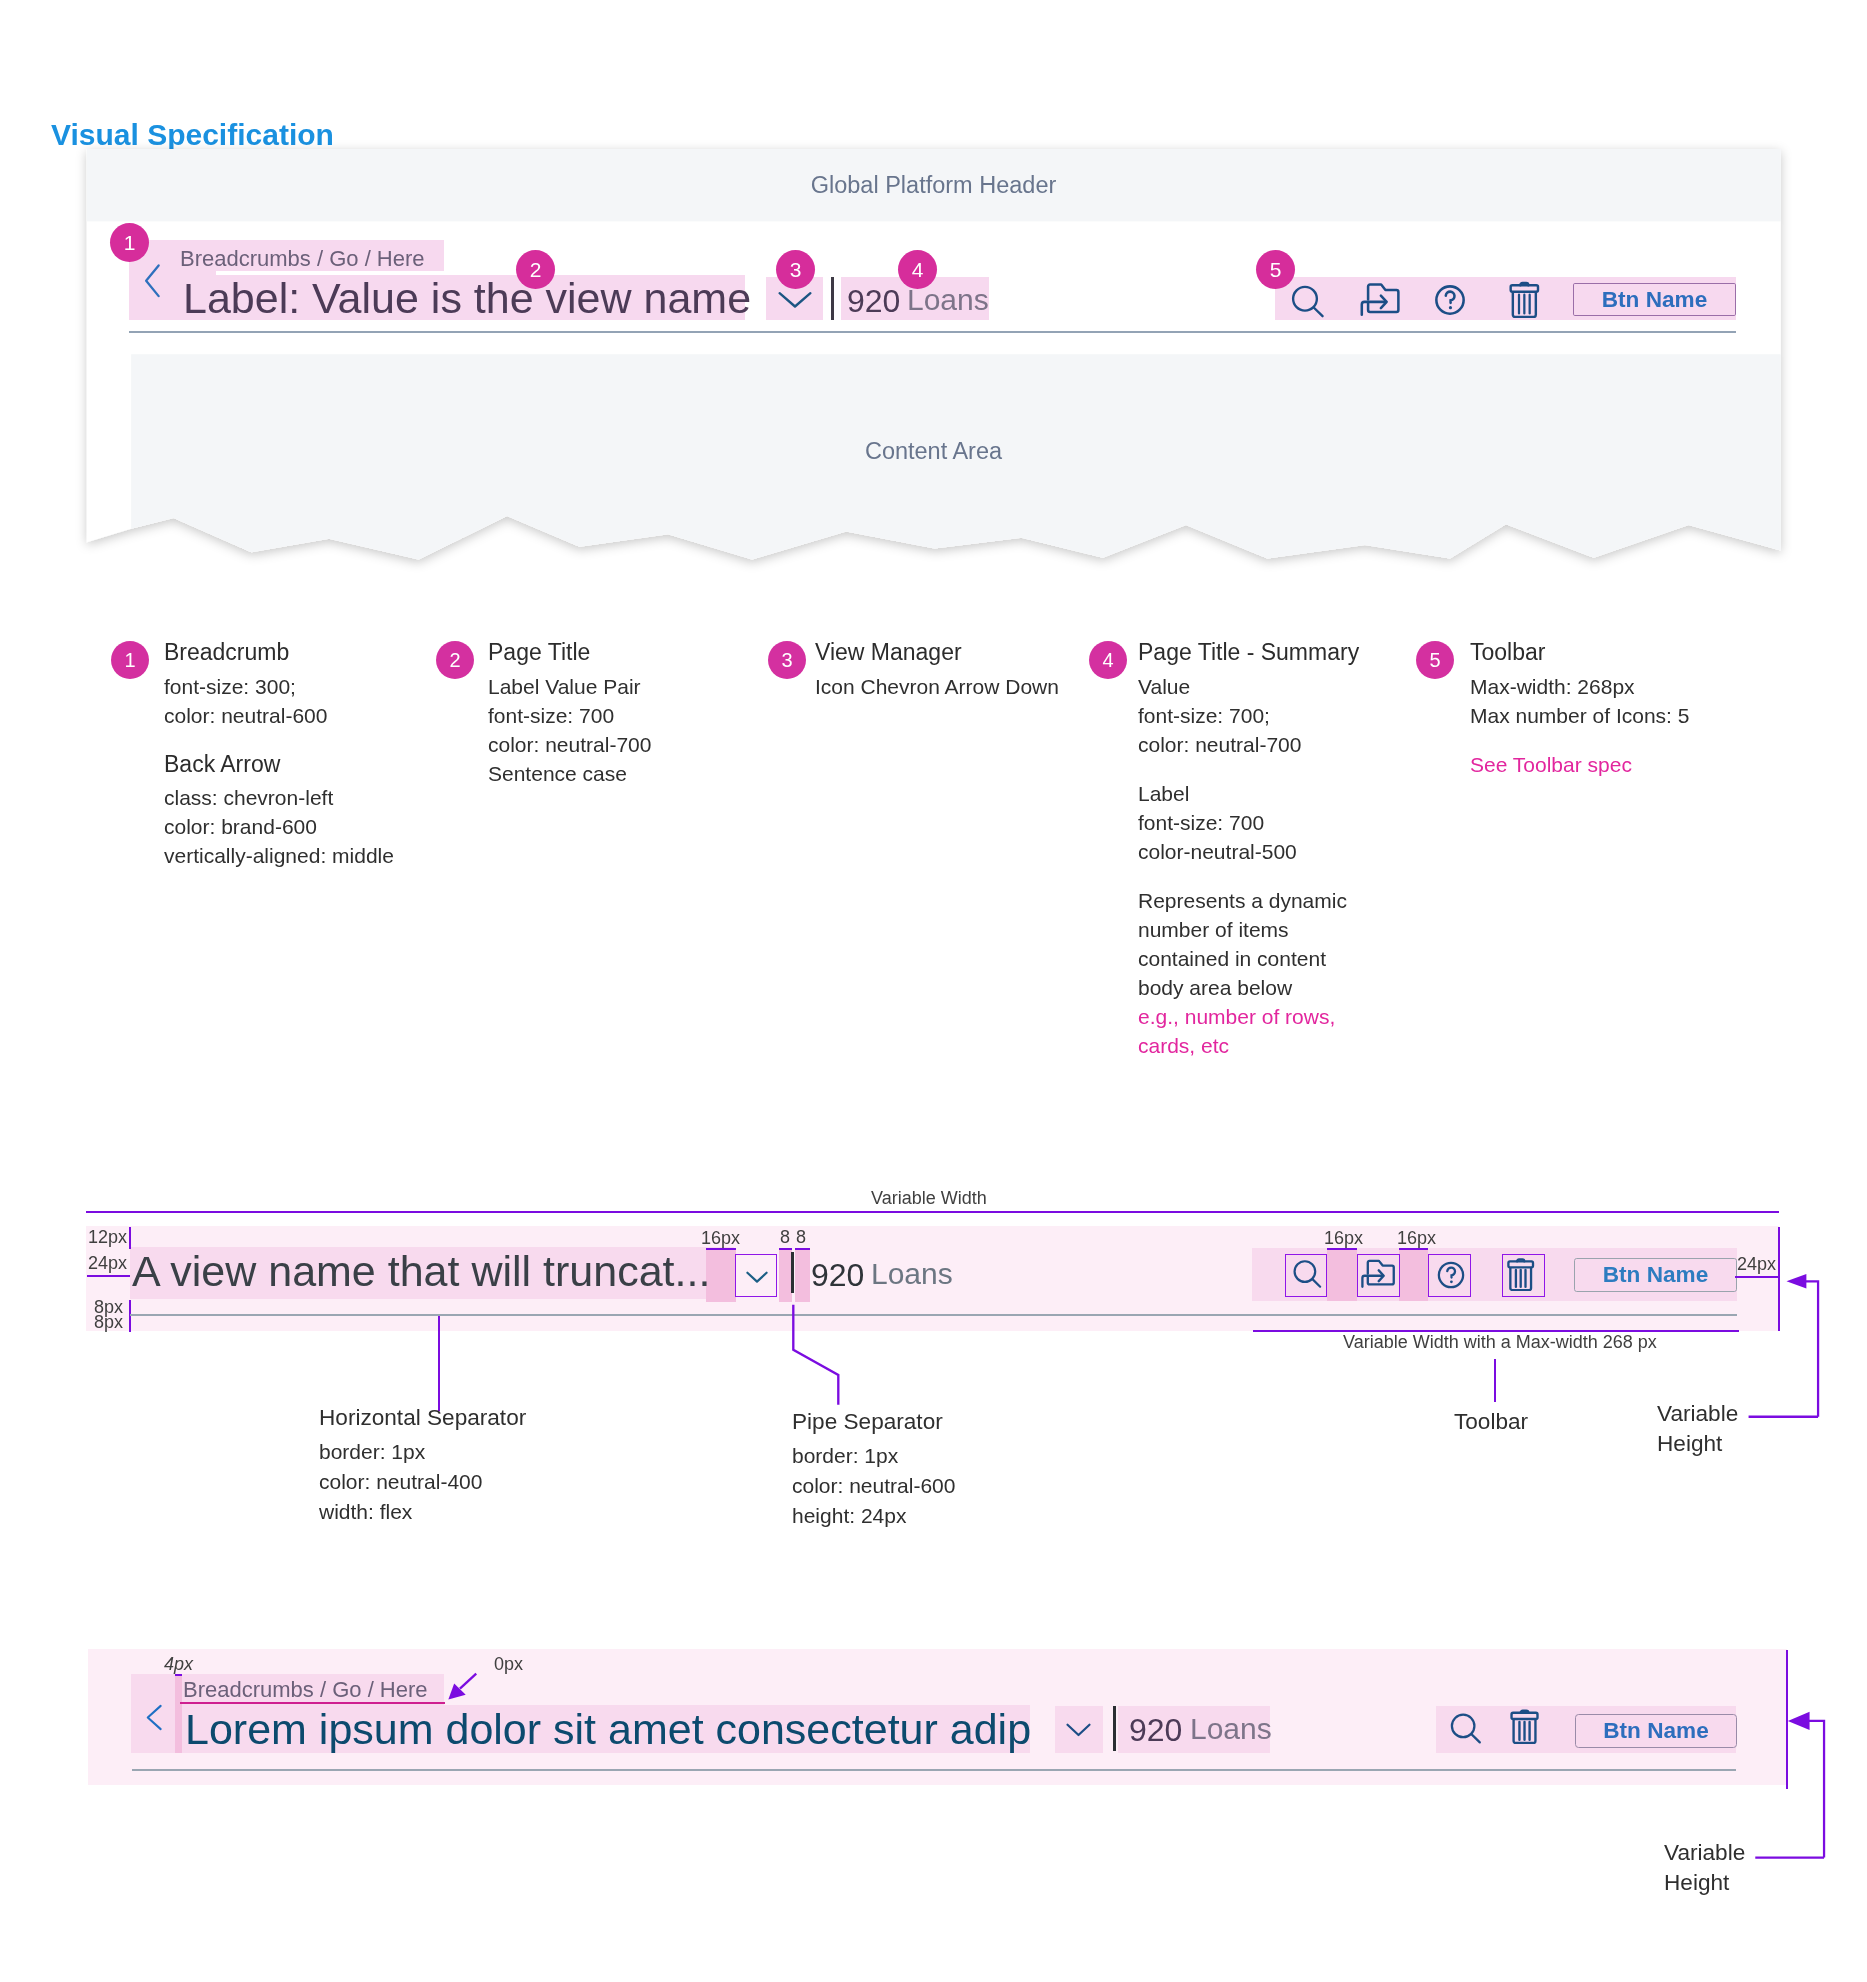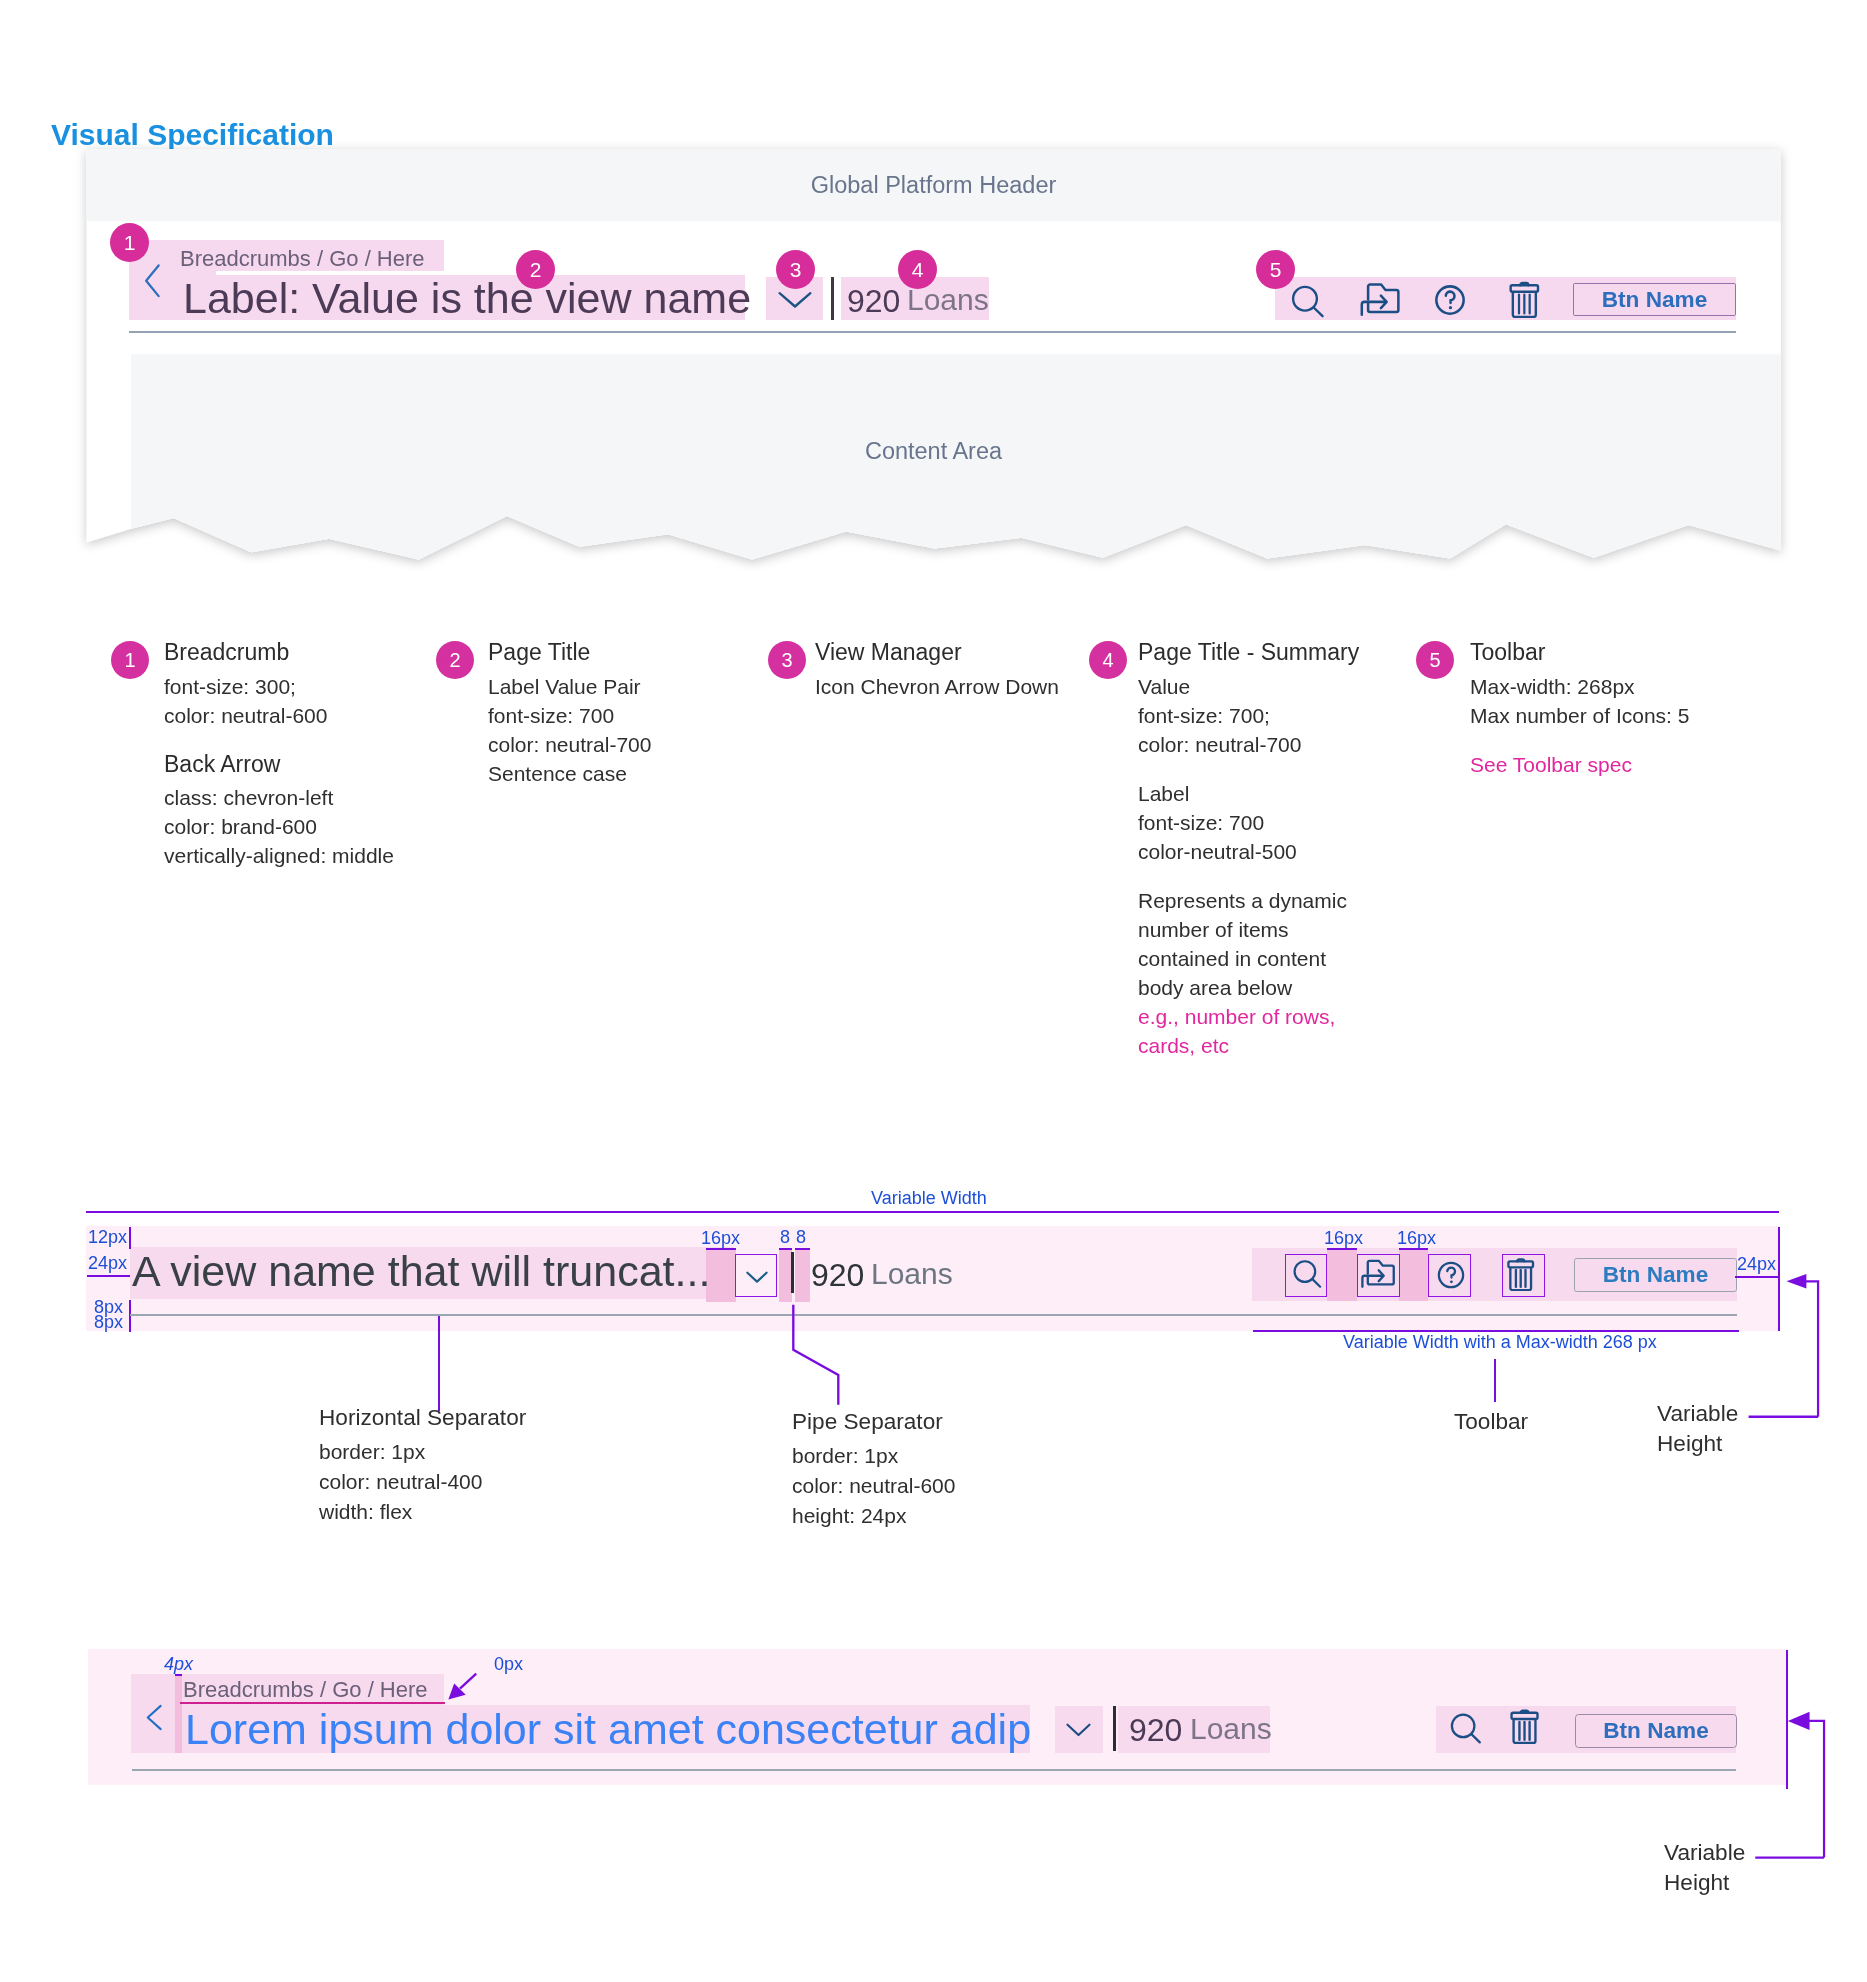--- a/index.html
+++ b/index.html
@@ -86,21 +86,21 @@
   .sb2 { left:436px; top:641px; }
   .sb3 { left:768px; top:641px; }
   .sb4 { left:1089px; top:641px; }
   .sb5 { left:1416px; top:641px; }
   .m-panel { background:#fdeef7; }
   .m-band  { background:#f8daee; }
   .m-gapbar{ background:#f3bede; }
   .m-box   { border:1.8px solid #9016e8; }
   .mline-h { height:2.3px; background:#7b0ce0; }
   .mline-v { width:1.8px; background:#7b0ce0; }
-  .m-label { color:#1d4ed8; font-size:18px; line-height:21px; white-space:nowrap; }
+  .m-label { color:#404040; font-size:18px; line-height:21px; white-space:nowrap; }
   .m-title { font-size:43px; color:#3a4047; white-space:nowrap; }
   .m-sum-v { font-size:32px; color:#2f3439; }
   .m-sum-l { font-size:30px; color:#6c7682; }
   .m-grey  { height:1.8px; background:#9aa6b2; }
   .m-pipe  { width:2.7px; background:#2b2f33; }
   .m-btn {
     border:1.4px solid #9aa3ad; border-radius:2.7px;
     display:flex; align-items:center; justify-content:center;
     font-size:22.6px; font-weight:700; color:#2d7cc0;
   }
@@ -377,21 +377,21 @@
   </svg>
   <div class="abs" style="left:183px; top:1677px; font-size:22px; color:#6b6079; white-space:nowrap;">Breadcrumbs / Go / Here</div>
   <div class="abs" style="left:180px; top:1702px; width:265px; height:1.8px; background:#cf2090;"></div>
 
   <div class="abs m-label" style="left:494px; top:1654px;">0px</div>
   <svg class="abs" style="left:443px; top:1669px; width:42px; height:36px;" viewBox="0 0 46 40">
     <path d="M36.6,5.1 L18.5,21.7" fill="none" stroke="#7b0ce0" stroke-width="2.6"></path>
     <path d="M5.6,34 L12.1,16.1 L24.9,28.6 Z" fill="#7b0ce0"></path>
   </svg>
 
-  <div class="abs" style="left:185px; top:1708px; font-size:43px; color:#3b82f6; white-space:nowrap; line-height:43px;">Lorem ipsum dolor sit amet consectetur adip</div>
+  <div class="abs" style="left:185px; top:1708px; font-size:43px; color:#0c4a6e; white-space:nowrap; line-height:43px;">Lorem ipsum dolor sit amet consectetur adip</div>
 
   <svg class="abs" style="left:1062px; top:1713px; width:33px; height:33px;" viewBox="0 0 24 24">
     <path d="M4 8.5 L12 16 L20 8.5" fill="none" stroke="#1c4e86" stroke-width="1.6" stroke-linecap="round" stroke-linejoin="round"></path>
   </svg>
   <div class="abs m-pipe" style="left:1113px; top:1706px; height:45px;"></div>
   <div class="abs" style="left:1129px; top:1712px; font-size:32px; color:#4c3b57;">920</div>
   <div class="abs" style="left:1190px; top:1712px; font-size:30px; color:#7d7489;">Loans</div>
 
   <svg class="abs" style="left:1448px; top:1710px; width:36px; height:36px;" viewBox="0 0 24 24">
     <circle cx="10.1" cy="10.6" r="7.5" fill="none" stroke="#1c4e86" stroke-width="1.5"></circle>

